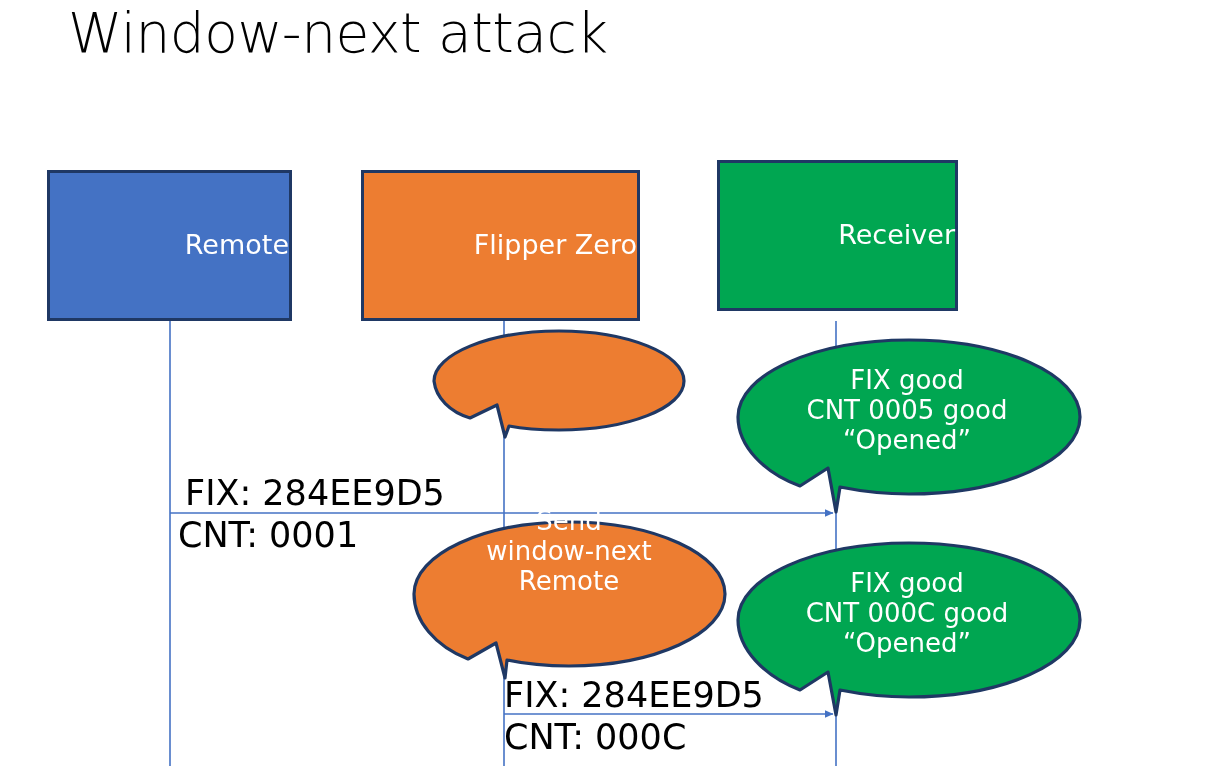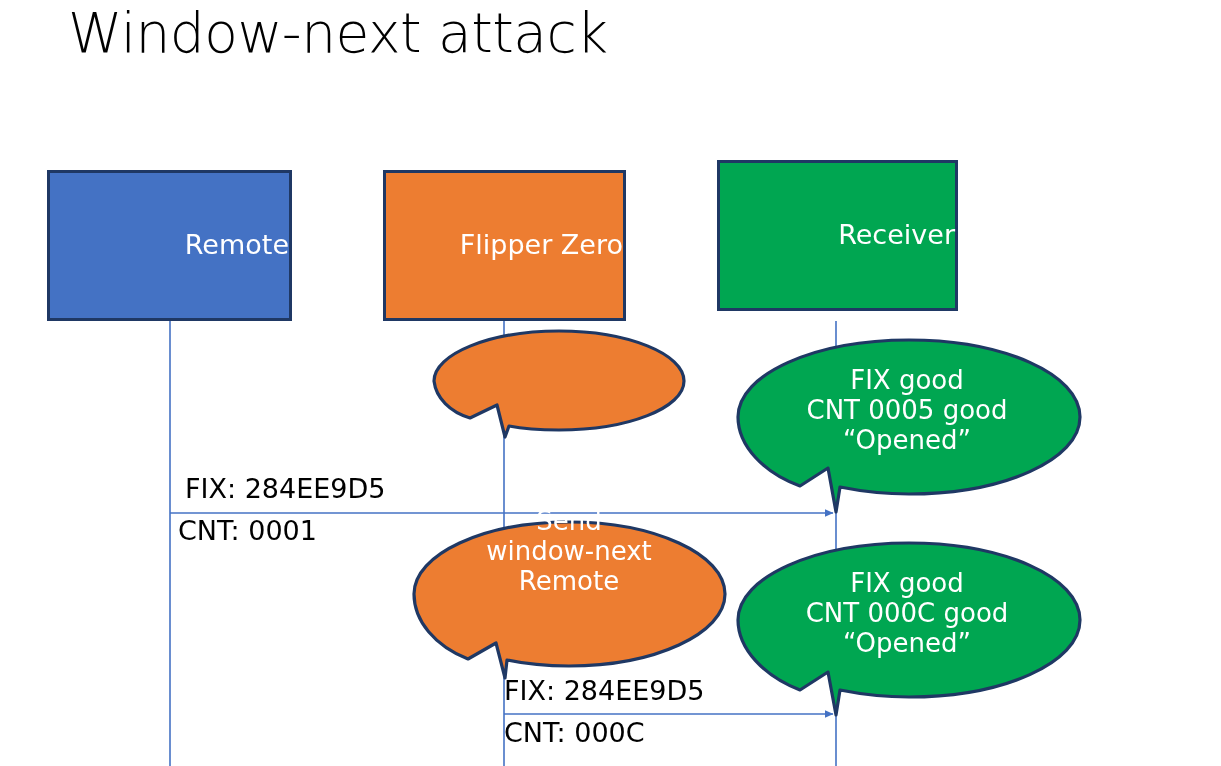--- a/index.html
+++ b/index.html
@@ -65,21 +65,21 @@
     color: #ffffff;
     font-size: 27px;
     line-height: 1.2;
     font-weight: 400;
     font-family: "DejaVu Sans", "Liberation Sans", sans-serif;
     text-align: center;
     white-space: nowrap;
   }
 
   #actor-remote   { left: 47px;  top: 170px; width: 245px; height: 151px; }
-  #actor-flipper  { left: 383px; top: 170px; width: 243px; height: 151px; }
+  #actor-flipper  { left: 361px; top: 170px; width: 279px; height: 151px; }
   #actor-receiver { left: 717px; top: 160px; width: 241px; height: 151px; }
 
   
   .callout-text {
     position: absolute;
     color: #ffffff;
     font-size: 26px;
     line-height: 1.16;
     text-align: center;
     font-family: "DejaVu Sans", "Liberation Sans", sans-serif;
@@ -90,21 +90,21 @@
 
   #callout-key-text      { left: 434px; top: 341px; width: 250px; }
   #callout-send-text     { left: 413px; top: 506px; width: 312px; }
   #callout-recv1-text    { left: 733px; top: 365px; width: 348px; }
   #callout-recv2-text    { left: 733px; top: 568px; width: 348px; }
 
   
   .msg-label {
     position: absolute;
     color: #000000;
-    font-size: 27px;
+    font-size: 35px;
     line-height: 1.18;
     font-family: "DejaVu Sans", "Liberation Sans", sans-serif;
     white-space: nowrap;
   }
   #msg1-fix { left: 185px; top: 473px; }
   #msg1-cnt { left: 178px; top: 515px; }
   #msg2-fix { left: 504px; top: 675px; }
   #msg2-cnt { left: 504px; top: 717px; }
 </style>
 </head>

